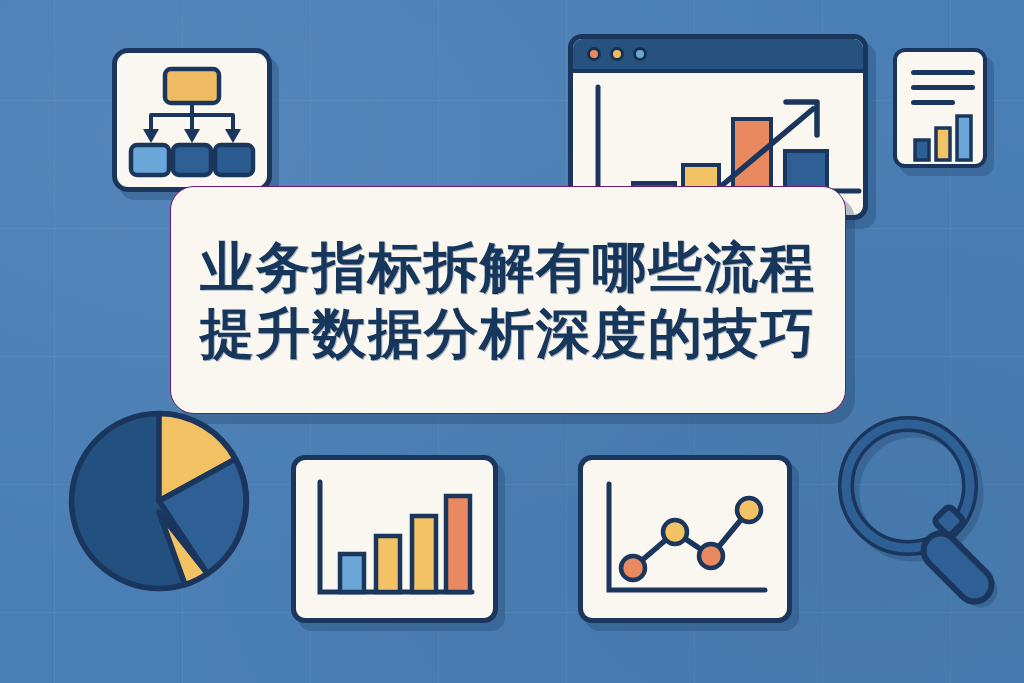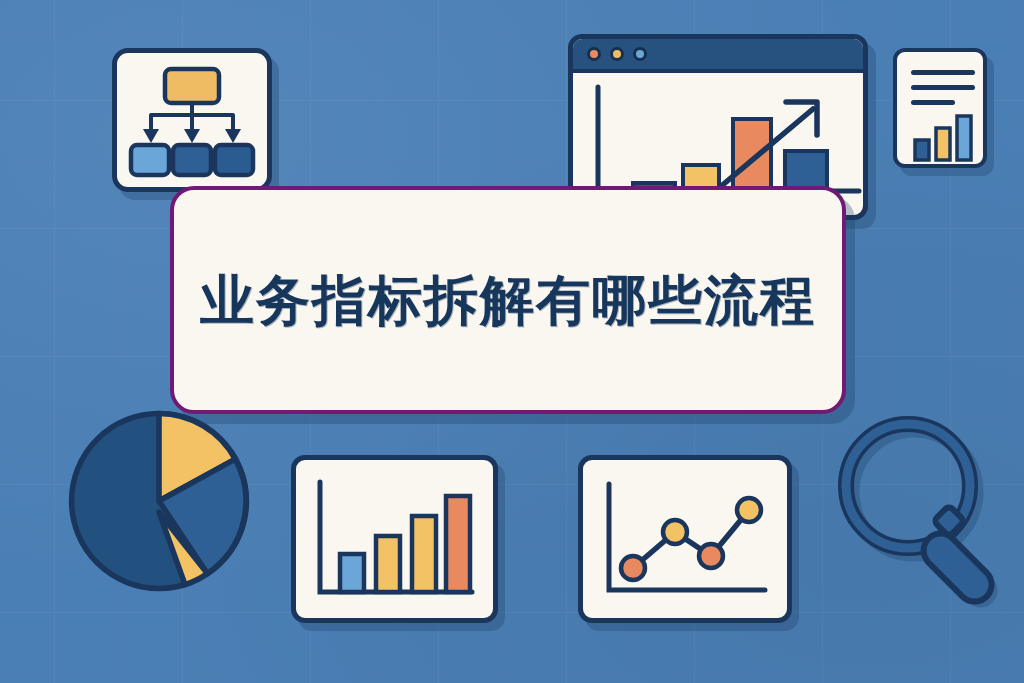--- a/index.html
+++ b/index.html
@@ -98,21 +98,21 @@
     border-radius: 3px;
     left: 14px;
   }
 
   
   #title-banner {
     position: absolute;
     left: 170px; top: 186px;
     width: 676px; height: 228px;
     background: #faf7f0;
-    border: 4px solid #701a75;
+    border: 1px solid #701a75;
     border-radius: 24px;
     box-shadow: 9px 10px 0 rgba(26,60,100,0.30);
     box-sizing: border-box;
     display: flex;
     flex-direction: column;
     align-items: center;
     justify-content: center;
     gap: 6px;
     z-index: 6;
   }
@@ -197,20 +197,21 @@
 
   <svg id="pie-chart" viewBox="0 0 200 200">
     <circle cx="100" cy="100" r="94" fill="#22517f" stroke="#1b365d" stroke-width="6"></circle>
     <path d="M100 100 L100 6 A94 94 0 0 1 182 55 Z" fill="#f2c265" stroke="#1b365d" stroke-width="6" stroke-linejoin="round"></path>
     <path d="M100 100 L182 55 A94 94 0 0 1 152 178 Z" fill="#2e6095" stroke="#1b365d" stroke-width="6" stroke-linejoin="round"></path>
     <path d="M100 112 L152 178 A94 94 0 0 1 128 190 Z" fill="#f2c265" stroke="#1b365d" stroke-width="6" stroke-linejoin="round"></path>
   </svg>
 
   <div id="title-banner">
     <div class="title-line">业务指标拆解有哪些流程</div>
+    <div class="title-line">提升数据分析深度的技巧</div>
   </div>
 
   <div class="card" id="bar-card">
     <svg viewBox="0 0 197 158" width="197" height="158">
       <path d="M24 22 L24 132 L176 132" stroke="#1b365d" stroke-width="5" fill="none" stroke-linecap="round"></path>
       <rect x="44" y="94" width="24" height="38" fill="#6aa7d8" stroke="#1b365d" stroke-width="4.5"></rect>
       <rect x="80" y="76" width="24" height="56" fill="#f2c265" stroke="#1b365d" stroke-width="4.5"></rect>
       <rect x="116" y="56" width="24" height="76" fill="#f2c265" stroke="#1b365d" stroke-width="4.5"></rect>
       <rect x="150" y="36" width="24" height="96" fill="#e8895f" stroke="#1b365d" stroke-width="4.5"></rect>
     </svg>

